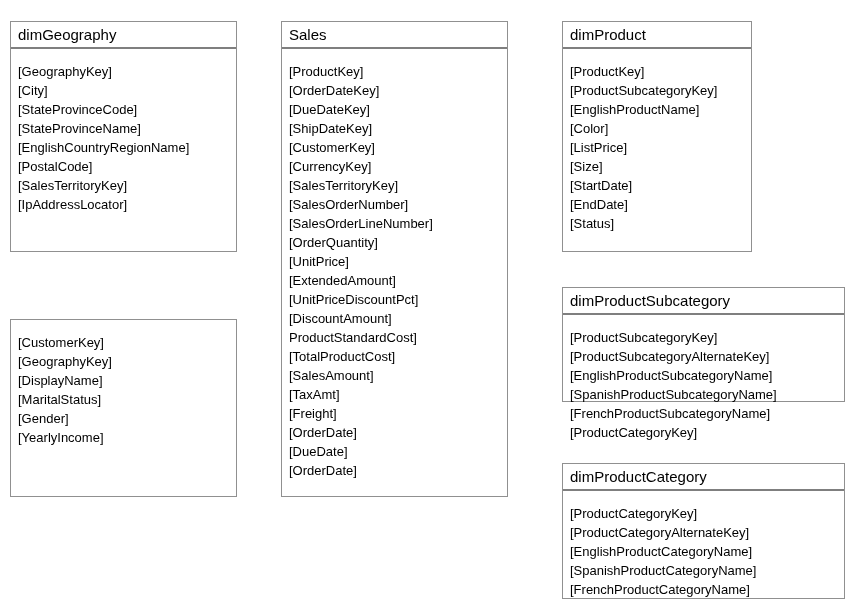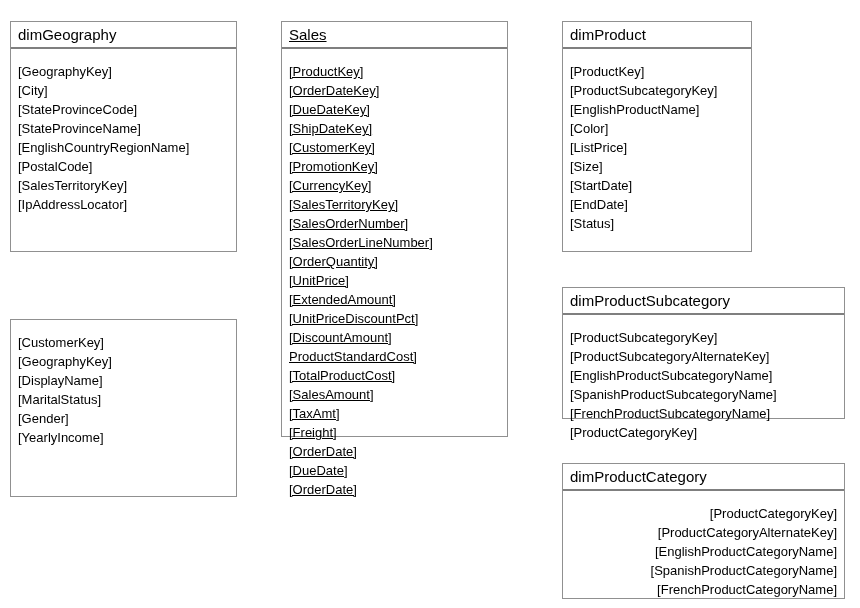--- a/index.html
+++ b/index.html
@@ -71,31 +71,30 @@
     <ul class="table-columns">
         <li>[CustomerKey]</li>
         <li>[GeographyKey]</li>
         <li>[DisplayName]</li>
         <li>[MaritalStatus]</li>
         <li>[Gender]</li>
         <li>[YearlyIncome]</li>
       </ul>
   </div>
 
-  <div class="table-box" style="left: 281px; top: 12px; width: 227px; height: 416px; text-decoration: underline;">
+  <div class="table-box" style="left: 281px; top: 12px; width: 227px; height: 476px;">
     <div class="table-header">
       <span>Sales</span>
     </div>
     <ul class="table-columns">
         <li>[ProductKey]</li>
         <li>[OrderDateKey]</li>
         <li>[DueDateKey]</li>
         <li>[ShipDateKey]</li>
         <li>[CustomerKey]</li>
-        <li>[PromotionKey]</li>
         <li>[CurrencyKey]</li>
         <li>[SalesTerritoryKey]</li>
         <li>[SalesOrderNumber]</li>
         <li>[SalesOrderLineNumber]</li>
         <li>[OrderQuantity]</li>
         <li>[UnitPrice]</li>
         <li>[ExtendedAmount]</li>
         <li>[UnitPriceDiscountPct]</li>
         <li>[DiscountAmount]</li>
         <li>ProductStandardCost]</li>
@@ -119,35 +118,35 @@
         <li>[EnglishProductName]</li>
         <li>[Color]</li>
         <li>[ListPrice]</li>
         <li>[Size]</li>
         <li>[StartDate]</li>
         <li>[EndDate]</li>
         <li>[Status]</li>
       </ul>
   </div>
 
-  <div class="table-box" style="left: 562px; top: 278px; width: 283px; height: 132px;">
+  <div class="table-box" style="left: 562px; top: 278px; width: 283px; height: 115px;">
     <div class="table-header">
       <span>dimProductSubcategory</span>
     </div>
     <ul class="table-columns">
         <li>[ProductSubcategoryKey]</li>
         <li>[ProductSubcategoryAlternateKey]</li>
         <li>[EnglishProductSubcategoryName]</li>
         <li>[SpanishProductSubcategoryName]</li>
         <li>[FrenchProductSubcategoryName]</li>
         <li>[ProductCategoryKey]</li>
       </ul>
   </div>
 
-  <div class="table-box" style="left: 562px; top: 454px; width: 283px; height: 136px; text-align: right;">
+  <div class="table-box" style="left: 562px; top: 454px; width: 283px; height: 136px;">
     <div class="table-header">
       <span>dimProductCategory</span>
     </div>
     <ul class="table-columns">
         <li>[ProductCategoryKey]</li>
         <li>[ProductCategoryAlternateKey]</li>
         <li>[EnglishProductCategoryName]</li>
         <li>[SpanishProductCategoryName]</li>
         <li>[FrenchProductCategoryName]</li>
       </ul>

